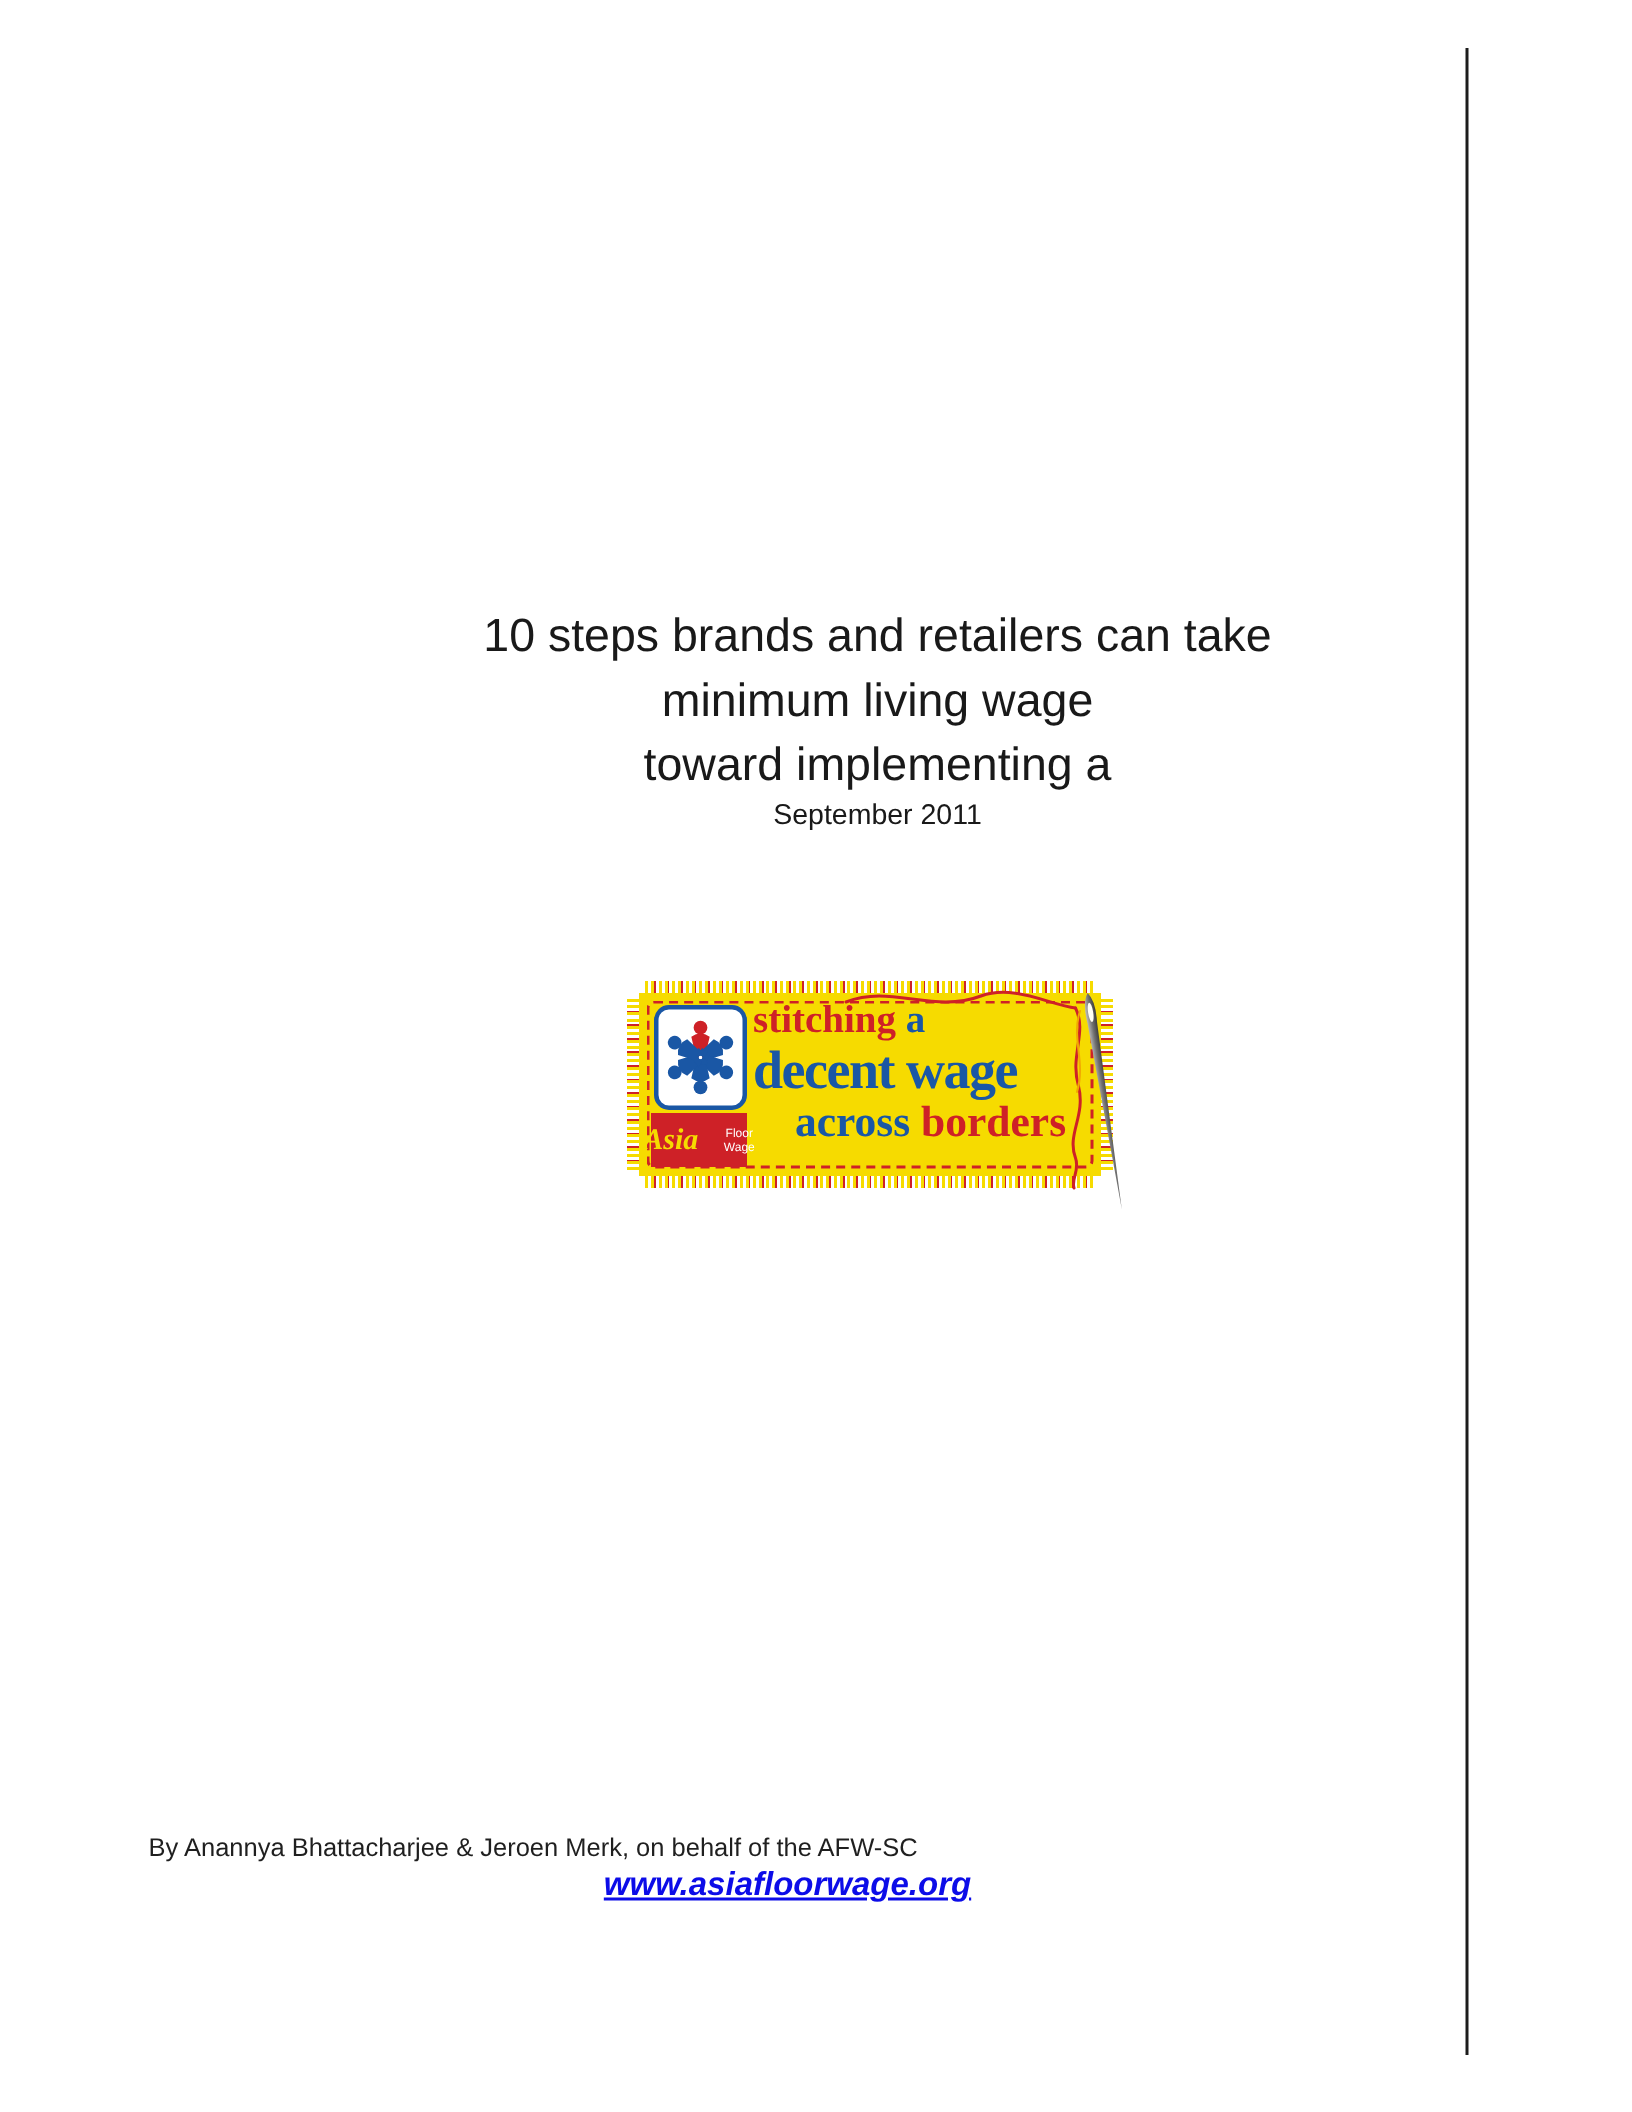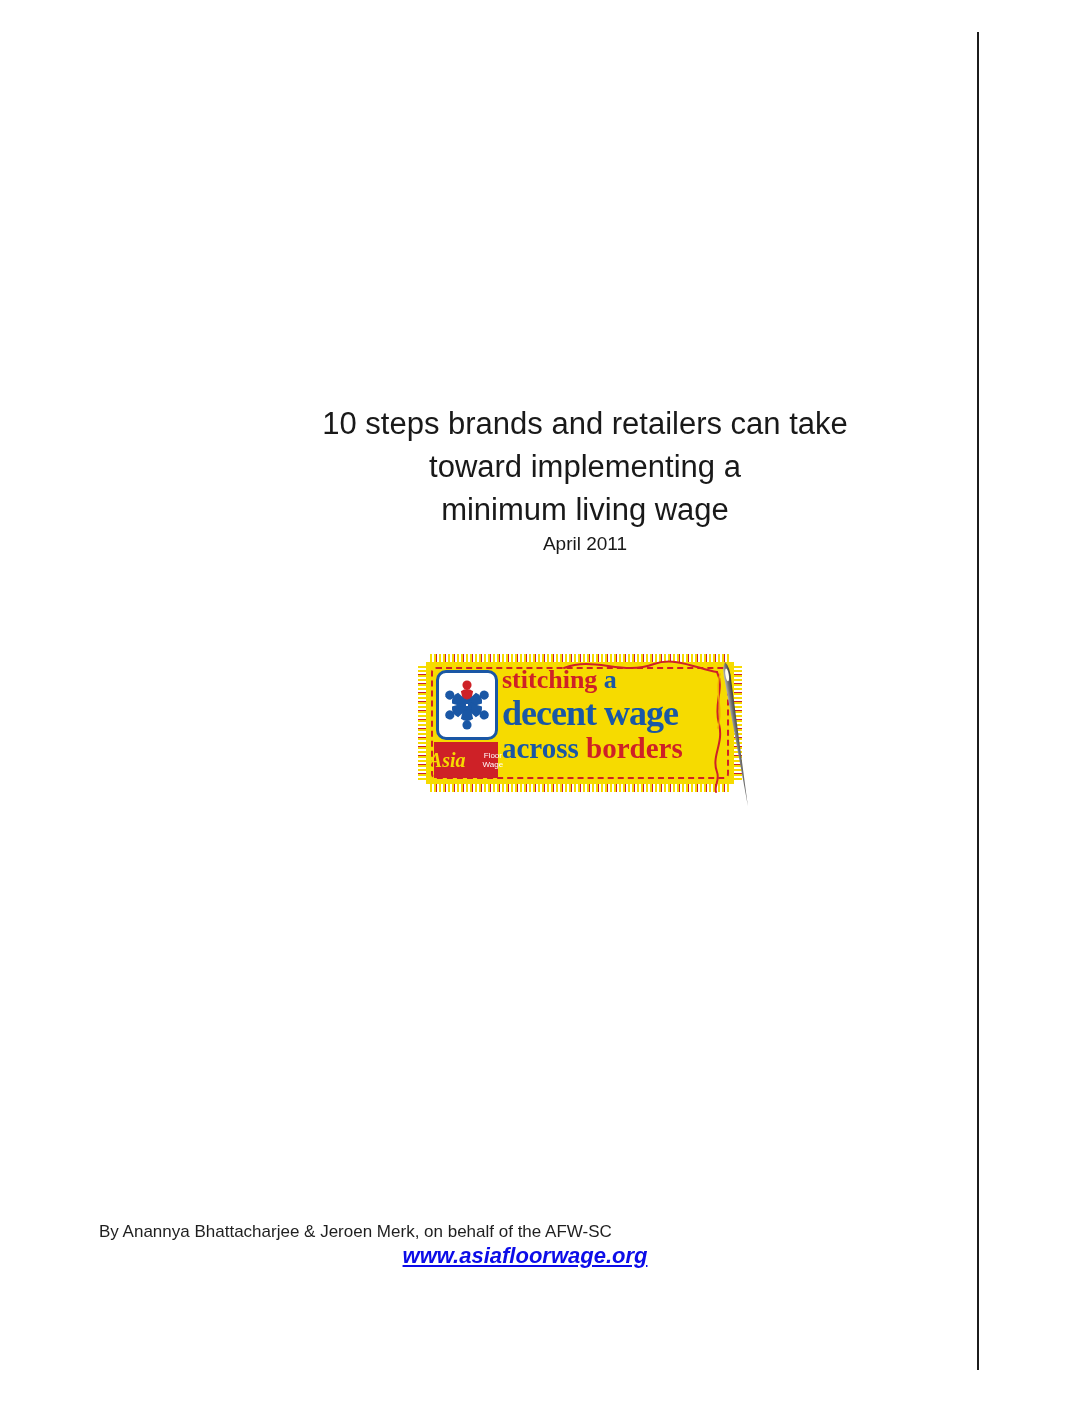--- a/index.html
+++ b/index.html
@@ -75,40 +75,40 @@
   }
   .badge-sub{display:flex;flex-direction:column;color:#ffffff;font-size:8px;line-height:9px;font-weight:400;text-align:center;}
 
   .logo-text{
     position:absolute;left:76px;top:4px;width:226px;
     font-family:"Liberation Serif",serif;font-weight:700;white-space:nowrap;
   }
   .logo-l1{font-size:26px;line-height:27px;color:var(--stitch-red);}
   .logo-l1 .blue{color:var(--logo-blue);}
   .logo-l2{font-size:36px;line-height:40px;color:var(--logo-blue);letter-spacing:-1px;}
-  .logo-l3{font-size:29px;line-height:31px;color:var(--logo-blue);}
+  .logo-l3{font-size:29px;line-height:31px;color:var(--logo-blue);margin-left:28px;}
   .logo-l3 .red{color:var(--stitch-red);}
 
   .needle-svg{position:absolute;left:0;top:-18px;width:308px;height:190px;overflow:visible;pointer-events:none;}
 </style>
 </head>
 <body>
 
 <div>
 
   <div class="abs centercol" style="top:224px">
   </div>
 
   <div class="abs centercol" style="top:402px">
     <div class="subtitle-line">10 steps brands and retailers can take</div>
+    <div class="subtitle-line">minimum living wage</div>
     <div class="subtitle-line">toward implementing a</div>
-    <div class="subtitle-line">minimum living wage</div>
   </div>
 
-  <div class="abs centercol date-line" style="top:531px">April 2011</div>
+  <div class="abs centercol date-line" style="top:531px">September 2011</div>
 
   <div class="abs patch">
     <div class="fringe top"></div>
     <div class="fringe bottom"></div>
     <div class="fringe left"></div>
     <div class="fringe right"></div>
     <div class="stitch-border"></div>
 
     <div class="icon-box">
       <svg viewBox="-34 -34 68 68" aria-hidden="true">

